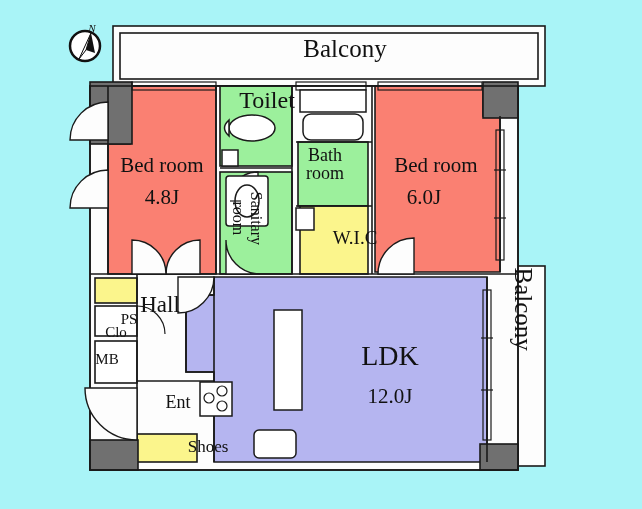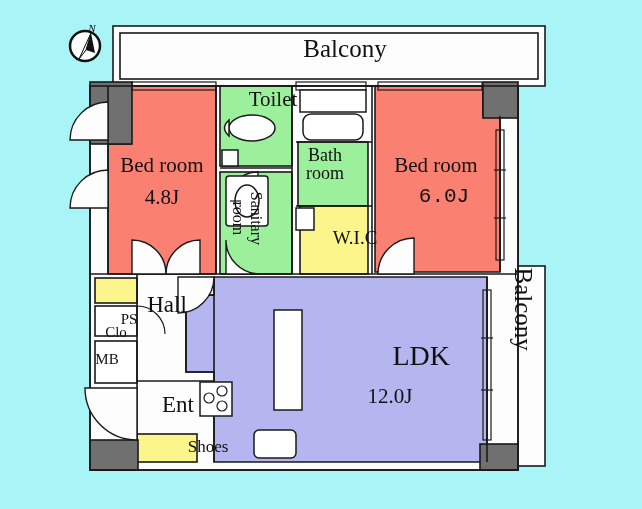--- a/index.html
+++ b/index.html
@@ -198,42 +198,42 @@
 <div class="lbl big" style="left:275px;top:36px;width:140px;font-size:25px;"><span>Balcony</span></div>
 
 <div class="lbl" style="left:481px;top:296px;width:70px;font-size:25px;">
   <span class="rot-cw" style="display:inline-block;">Balcony</span>
 </div>
 
 <div class="lbl big" style="left:104px;top:154px;width:116px;">Bed room</div>
 <div class="lbl big" style="left:104px;top:186px;width:116px;">4.8J</div>
 
 <div class="lbl big" style="left:378px;top:154px;width:116px;">Bed room</div>
-<div class="lbl big" style="left:386px;top:186px;width:116px;font-family:Liberation Mono, monospace;">6.0J</div>
-
-<div class="lbl" style="left:330px;top:341px;width:120px;font-size:28px;text-align:right;">LDK</div>
+<div class="lbl big" style="left:366px;top:186px;width:116px;">6.0J</div>
+
+<div class="lbl" style="left:330px;top:341px;width:120px;font-size:28px;">LDK</div>
 <div class="lbl" style="left:330px;top:385px;width:120px;font-size:21px;">12.0J</div>
 
-<div class="lbl" style="left:238px;top:88px;width:70px;font-size:21px;">Toilet</div>
+<div class="lbl" style="left:232px;top:88px;width:70px;font-size:24px;">Toilet</div>
 
 <div class="lbl two" style="left:298px;top:146px;width:54px;font-size:18px;">
   <div>Bath</div>
   <div>room</div>
 </div>
 
 <div class="lbl" style="left:244px;top:170px;width:24px;height:108px;font-size:16px;">
   <span class="rot-cw" style="display:inline-block;position:absolute;left:-34px;top:40px;width:92px;">Sanitary</span>
   <span class="rot-cw" style="display:inline-block;position:absolute;left:-52px;top:40px;width:92px;">room</span>
 </div>
 
 <div class="lbl" style="left:300px;top:228px;width:70px;font-size:19px;padding-left:20px;">W.I.C</div>
 
-<div class="lbl" style="left:132px;top:293px;width:70px;font-size:23px;">Hall</div>
-
-<div class="lbl" style="left:143px;top:393px;width:70px;font-size:23px;">Ent</div>
+<div class="lbl" style="left:125px;top:293px;width:70px;font-size:23px;">Hall</div>
+
+<div class="lbl" style="left:143px;top:393px;width:70px;font-size:18px;">Ent</div>
 
 <div class="lbl" style="left:137px;top:438px;width:60px;font-size:17px;padding-left:41px;">Shoes</div>
 
 <div class="lbl" style="left:95px;top:281px;width:42px;font-size:15px;margin-top:44px;">Clo</div>
 <div class="lbl" style="left:108px;top:312px;width:42px;font-size:15px;">PS</div>
 <div class="lbl" style="left:95px;top:352px;width:24px;font-size:15px;">MB</div>
 
 <div class="lbl" style="left:84px;top:23px;width:16px;font-size:11px;font-style:italic;">N</div>
 
 </body></html>

